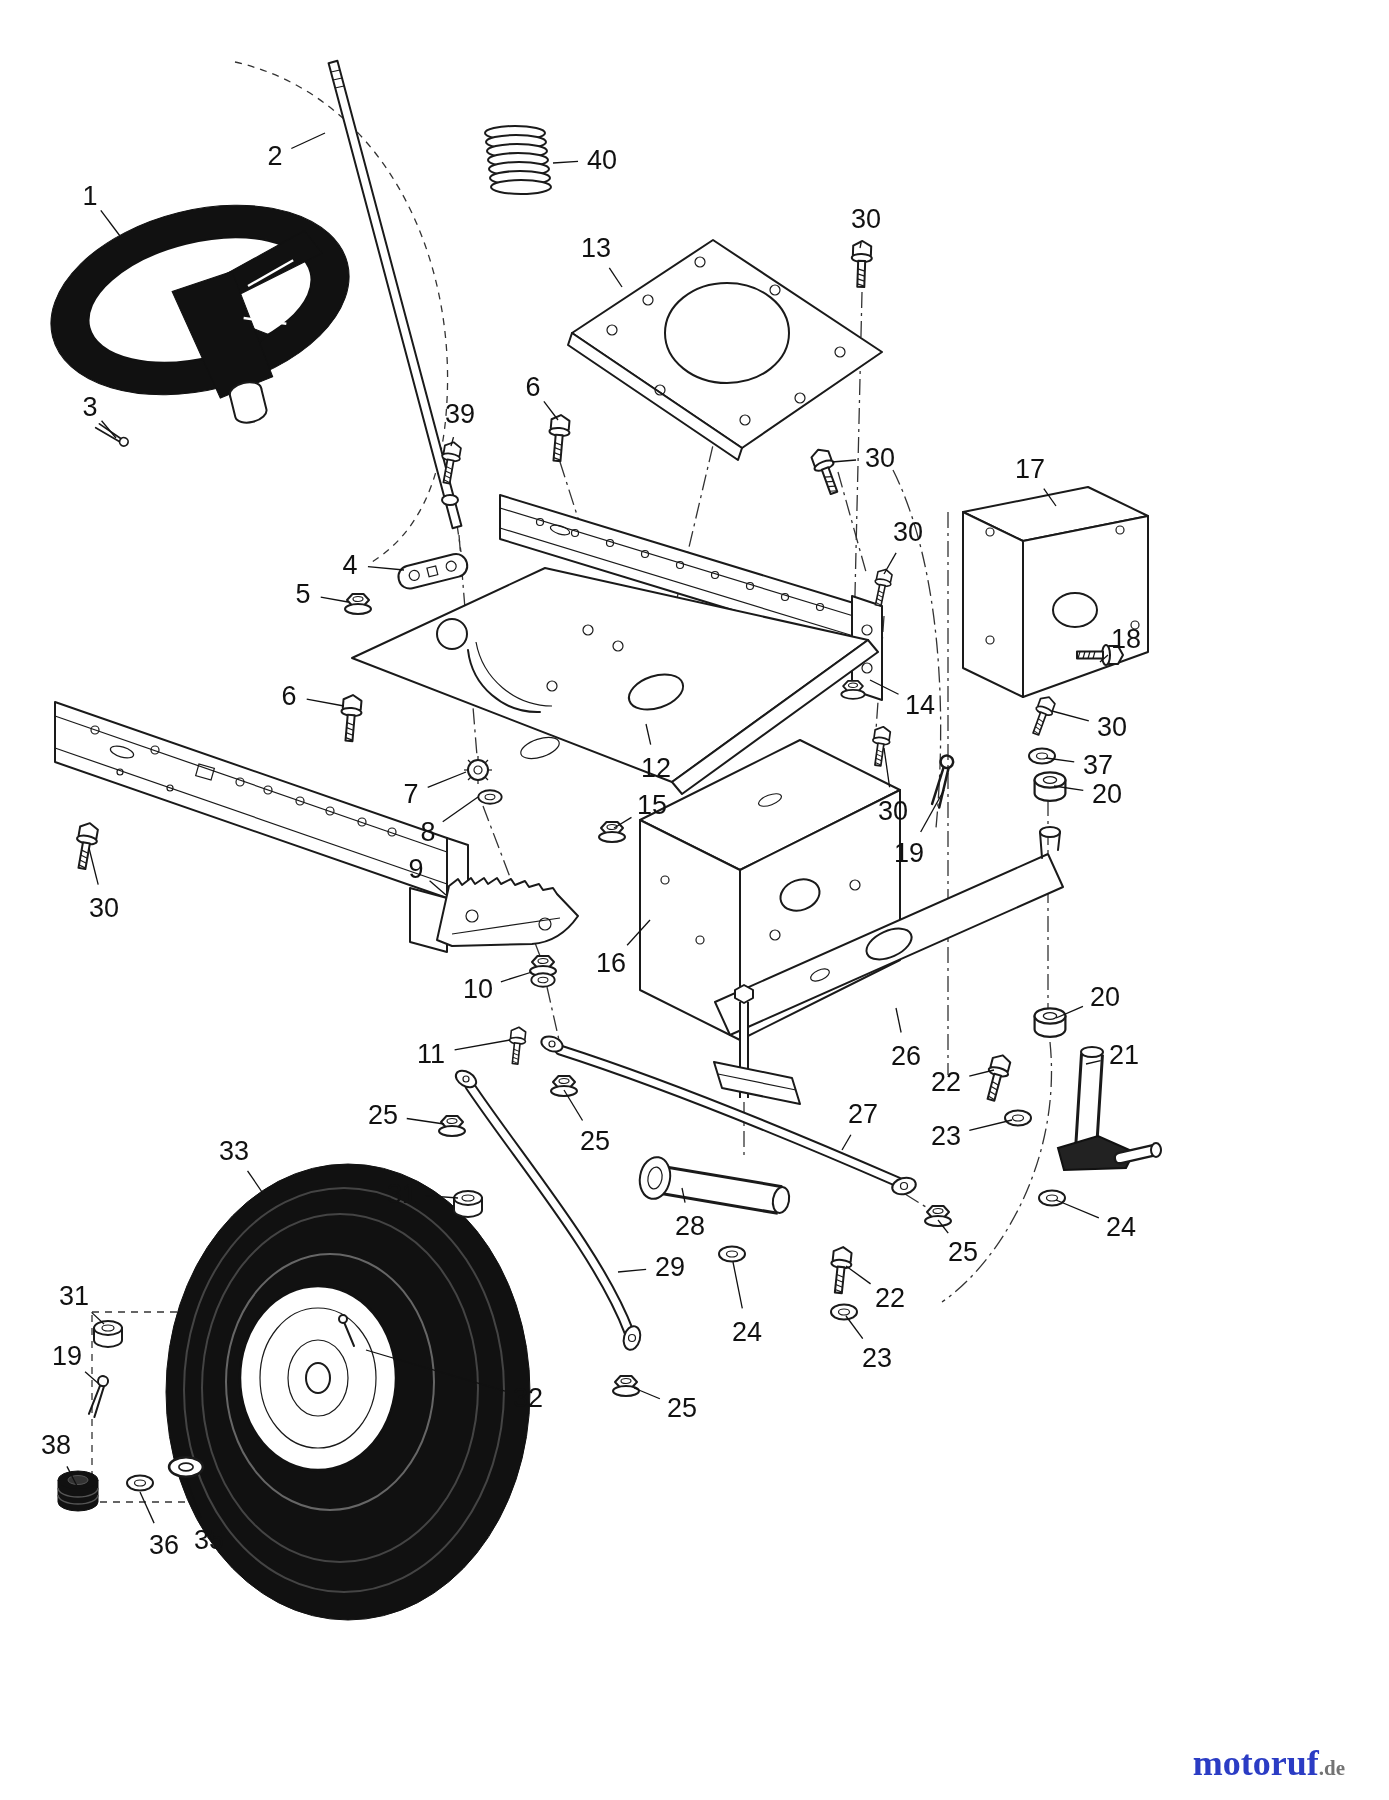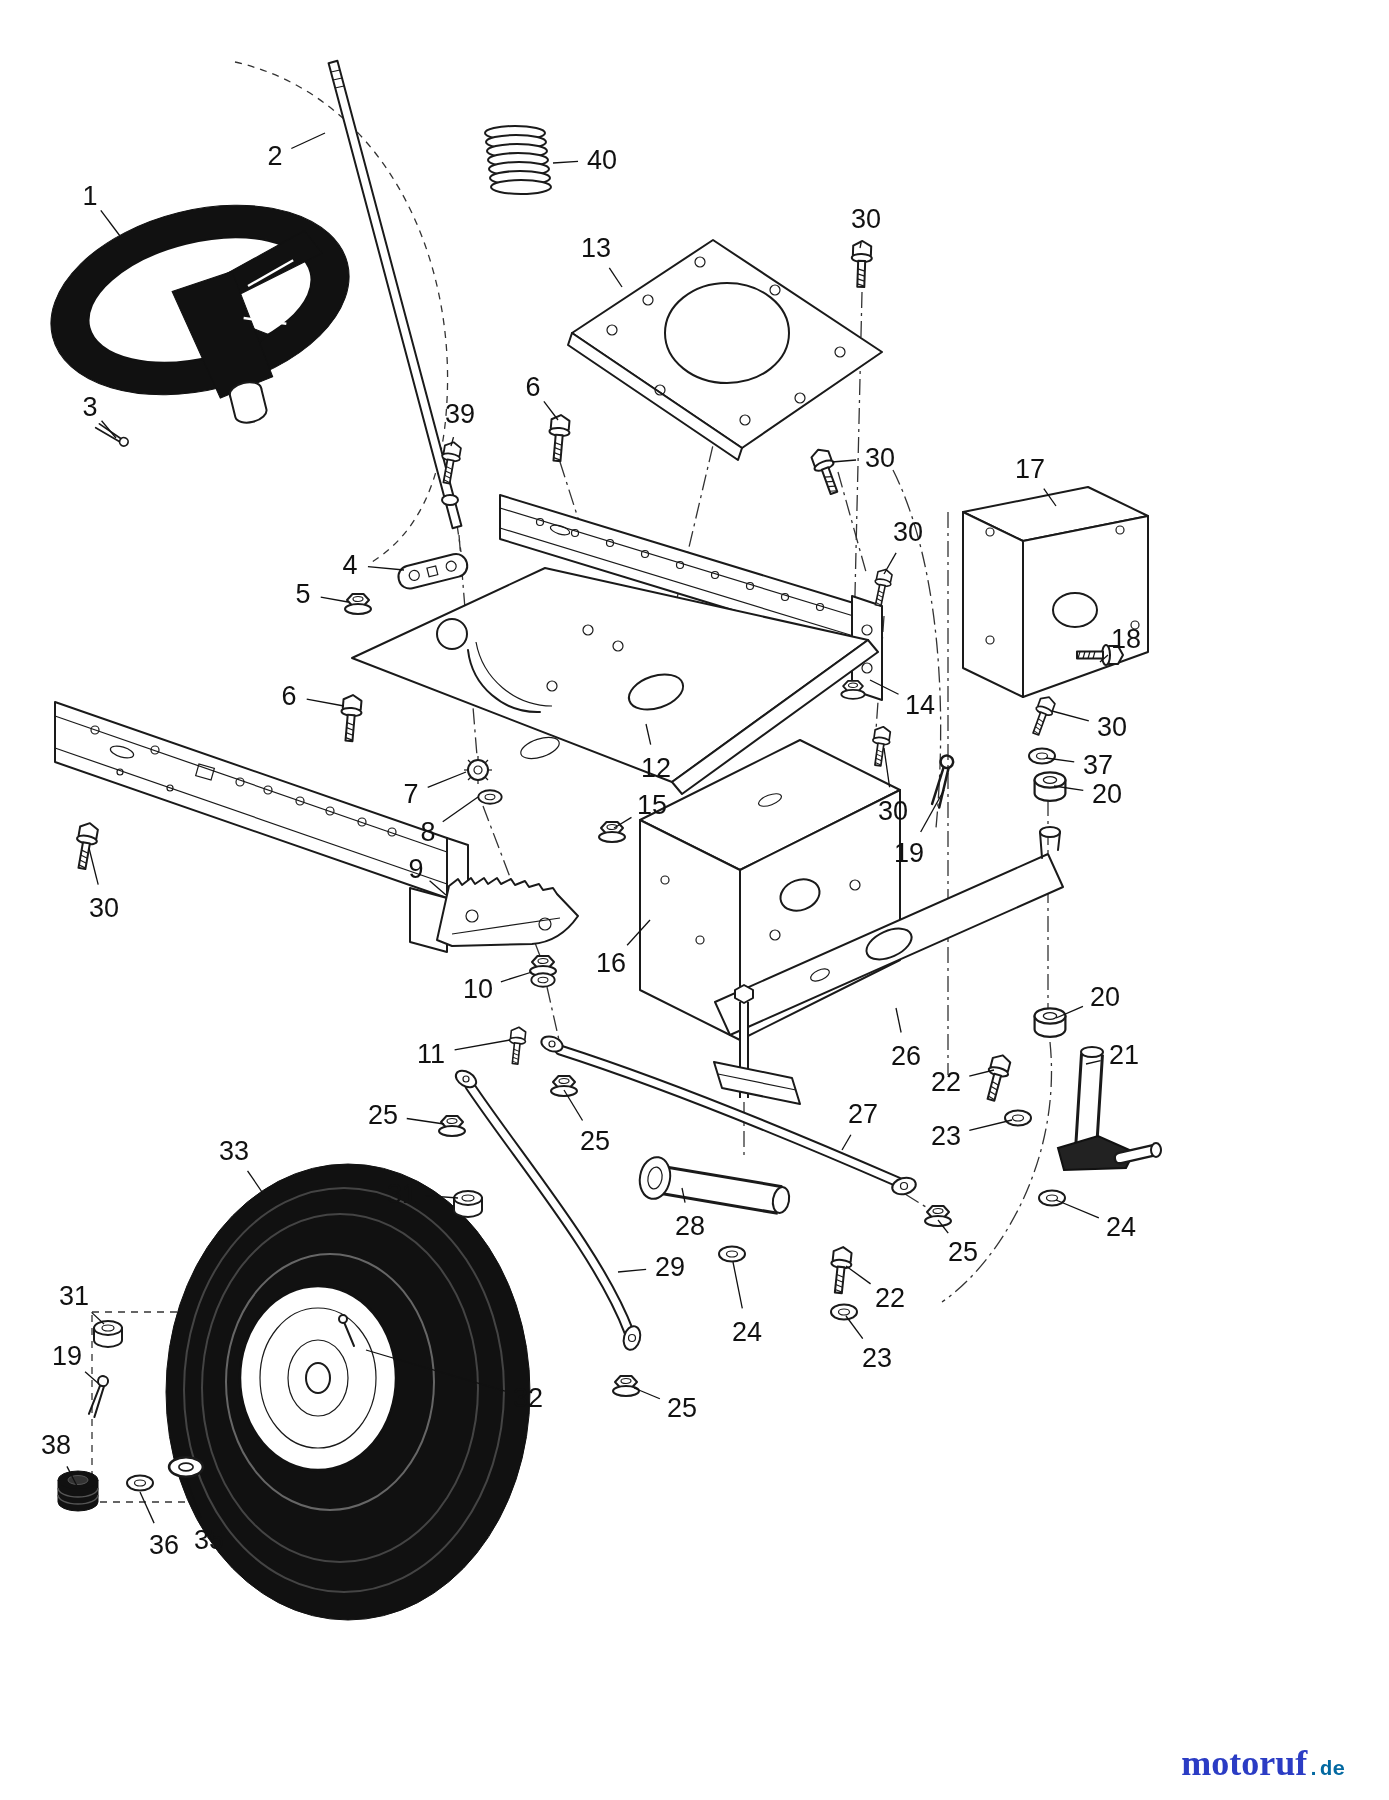--- a/index.html
+++ b/index.html
@@ -463,15 +463,15 @@
         <line x1="66.9410208753358" y1="1466.361040756608" x2="77" y2="1486" class="leader"></line>
         <text x="56" y="1445" dy="0.35em" class="callout">38</text>
         <line x1="154.09981872060695" y1="1523.1370996746737" x2="140" y2="1492" class="leader"></line>
         <text x="164" y="1545" dy="0.35em" class="callout">36</text>
         <line x1="200.65263624899546" y1="1517.4984107581618" x2="186" y2="1478" class="leader"></line>
         <text x="209" y="1540" dy="0.35em" class="callout">35</text>
       </g>
 </svg>
 
 <div class="watermark">
-  <span class="wm-brand" style="color: rgb(43, 60, 196);">motoruf</span><span class="wm-tld" style="color: #0369a1; font-family: Liberation Mono, monospace;">.de</span>
+  <span class="wm-brand" style="color: rgb(43, 60, 196);">motoruf</span><span class="wm-tld" style="color: #737373;">.de</span>
 </div>
 </div>
 
 </body></html>

